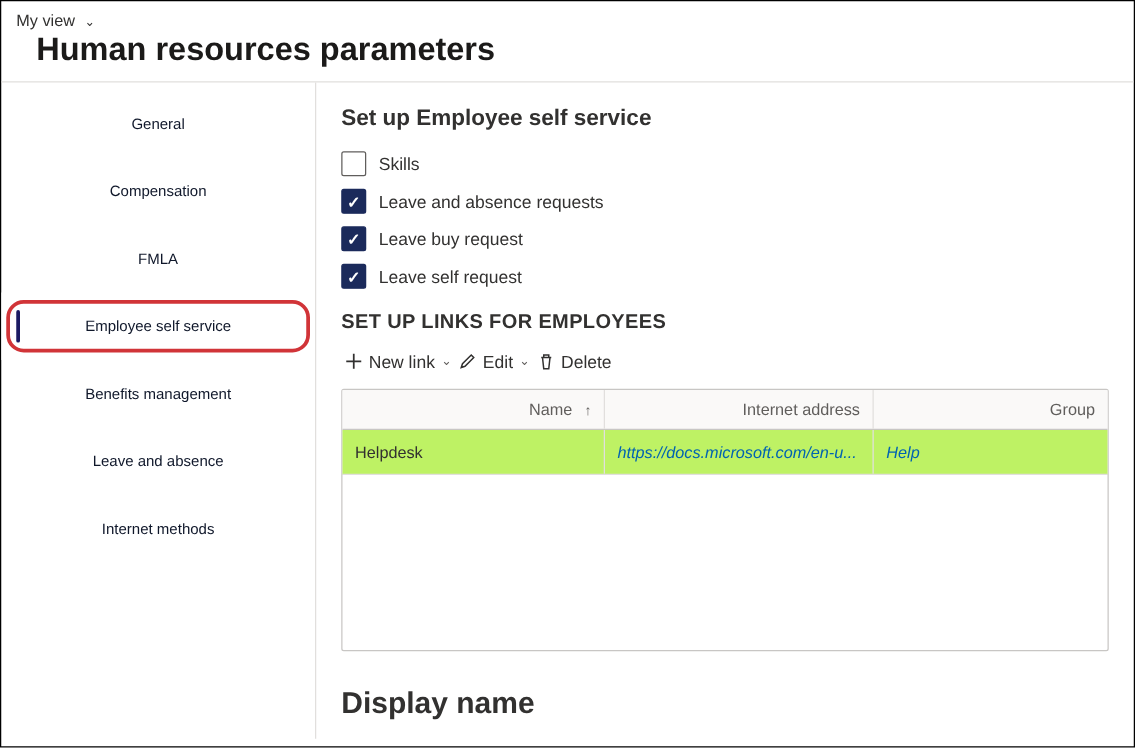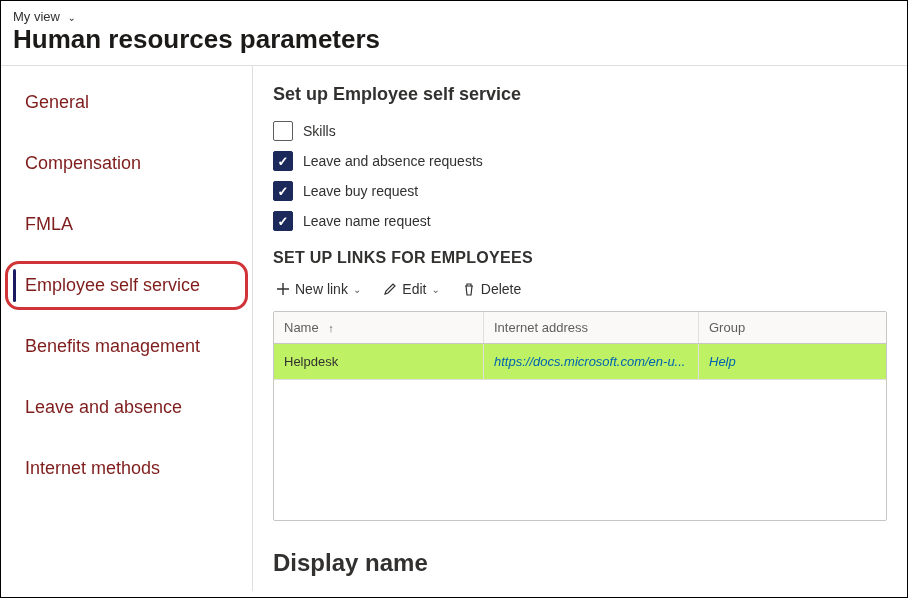--- a/index.html
+++ b/index.html
@@ -18,42 +18,43 @@
     padding: 8px 12px 0 12px;
     font-size: 13px;
     color: #323130;
   }
   .breadcrumb .chev {
     font-size: 10px;
     margin-left: 4px;
     vertical-align: middle;
   }
   h1.page-title {
-    margin: 0 0 4px 0;
+    margin: 0 0 4px 16px;
     padding: 0 12px 6px 12px;
     font-size: 26px;
     font-weight: 600;
     color: #1b1a19;
   }
   .layout {
     display: flex;
     border-top: 1px solid #e1dfdd;
     height: calc(100% - 70px);
   }
   .sidebar {
     width: 252px;
     border-right: 1px solid #e1dfdd;
     padding-top: 6px;
   }
   .nav-item {
     padding: 20px 24px;
-    font-size: 18px;
-    color: #7f1d1d;
+    font-size: 12px;
+    color: #0f172a;
     cursor: pointer;
     position: relative;
+    text-align: center;
   }
   .nav-item.active {
     font-weight: 400;
     background: #fff;
   }
   .nav-item.active::before {
     content: "";
     position: absolute;
     left: 12px;
     top: 14px;
@@ -108,21 +109,20 @@
   }
   .subsection-label {
     font-size: 16px;
     font-weight: 700;
     letter-spacing: 0.3px;
     margin-top: 18px;
     margin-bottom: 10px;
   }
   .toolbar {
     display: flex;
-    gap: 16px;
     align-items: center;
     margin-bottom: 10px;
     font-size: 14px;
     color: #323130;
   }
   .toolbar .tool {
     display: flex;
     align-items: center;
     gap: 5px;
     cursor: pointer;
@@ -146,20 +146,21 @@
   }
   .grid-header {
     border-bottom: 1px solid #c8c6c4;
     background: #faf9f8;
   }
   .grid-header > div {
     padding: 8px 10px;
     font-size: 13px;
     color: #605e5c;
     border-right: 1px solid #e1dfdd;
+    text-align: right;
   }
   .grid-header > div:last-child { border-right: 0; }
   .col-name { width: 210px; }
   .col-addr { width: 215px; }
   .col-group { flex: 1; }
   .sort-arrow {
     font-size: 11px;
     margin-left: 6px;
     color: #605e5c;
   }
@@ -219,21 +220,21 @@
     <div class="checkbox-row">
       <span class="cb checked">✓</span>
       <span>Leave and absence requests</span>
     </div>
     <div class="checkbox-row">
       <span class="cb checked">✓</span>
       <span>Leave buy request</span>
     </div>
     <div class="checkbox-row">
       <span class="cb checked">✓</span>
-      <span>Leave name request</span>
+      <span>Leave self request</span>
     </div>
 
     <div class="subsection-label">SET UP LINKS FOR EMPLOYEES</div>
 
     <div class="toolbar">
       <div class="tool">
         <svg width="14" height="14" viewBox="0 0 14 14">
             <path d="M7 1v12M1 7h12" stroke="#323130" stroke-width="1.4"></path>
           </svg>
         <span>New link</span>

